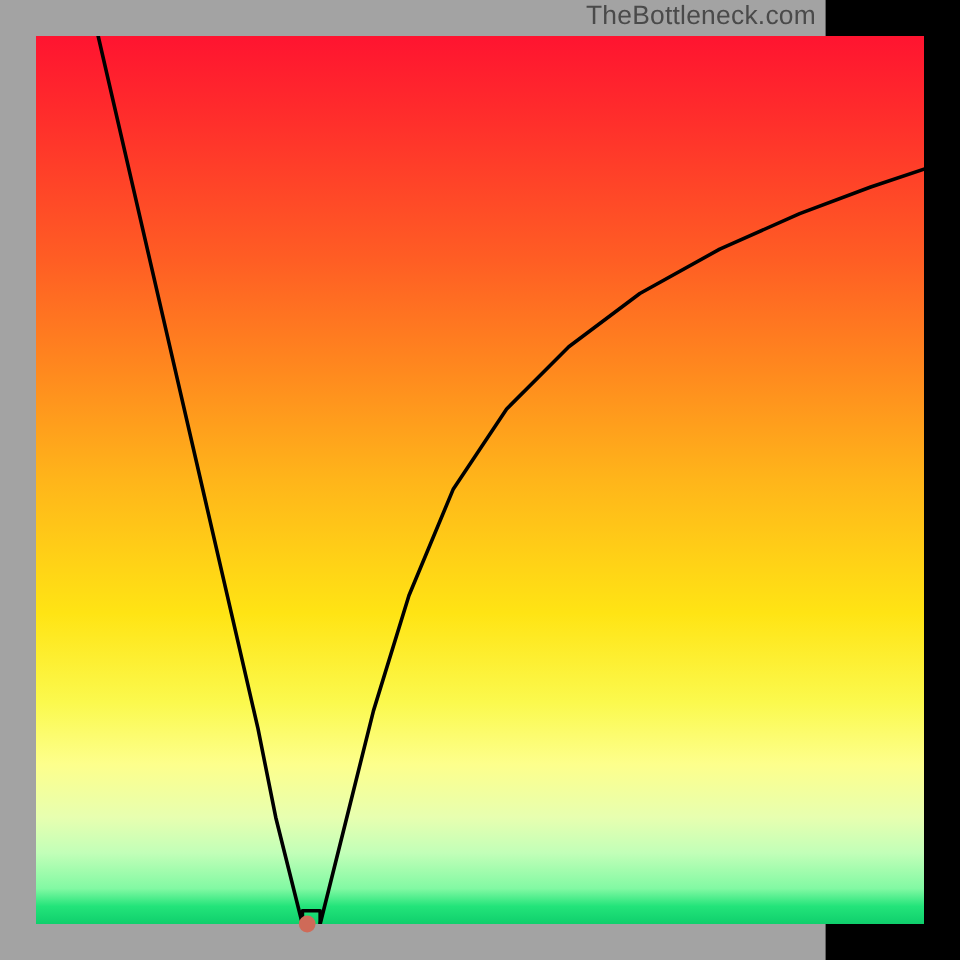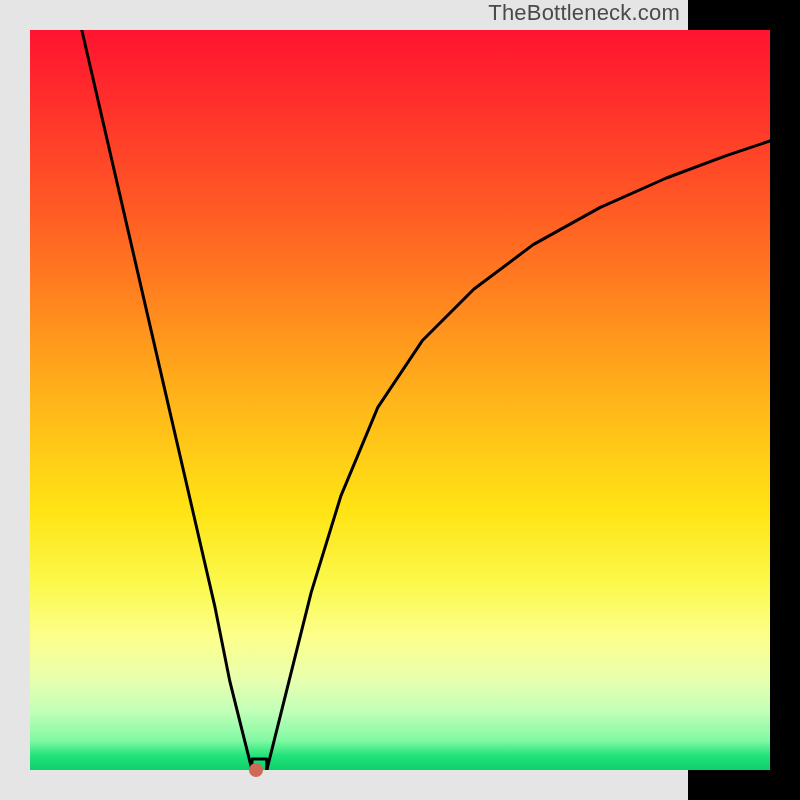--- a/index.html
+++ b/index.html
@@ -8,21 +8,21 @@
     width: 800px;
     height: 800px;
     overflow: hidden;
     background: #000;
     font-family: Arial, Helvetica, sans-serif;
   }
   .frame {
     position: relative;
     width: 688px;
     height: 800px;
-    background: #e5e5e5;
+    background: #a3a3a3;
   }
   .watermark {
     position: absolute;
     top: 0px;
     right: 8px;
     color: #4a4a4a;
     font-size: 22px;
     font-weight: 500;
     letter-spacing: 0.2px;
     z-index: 5;

